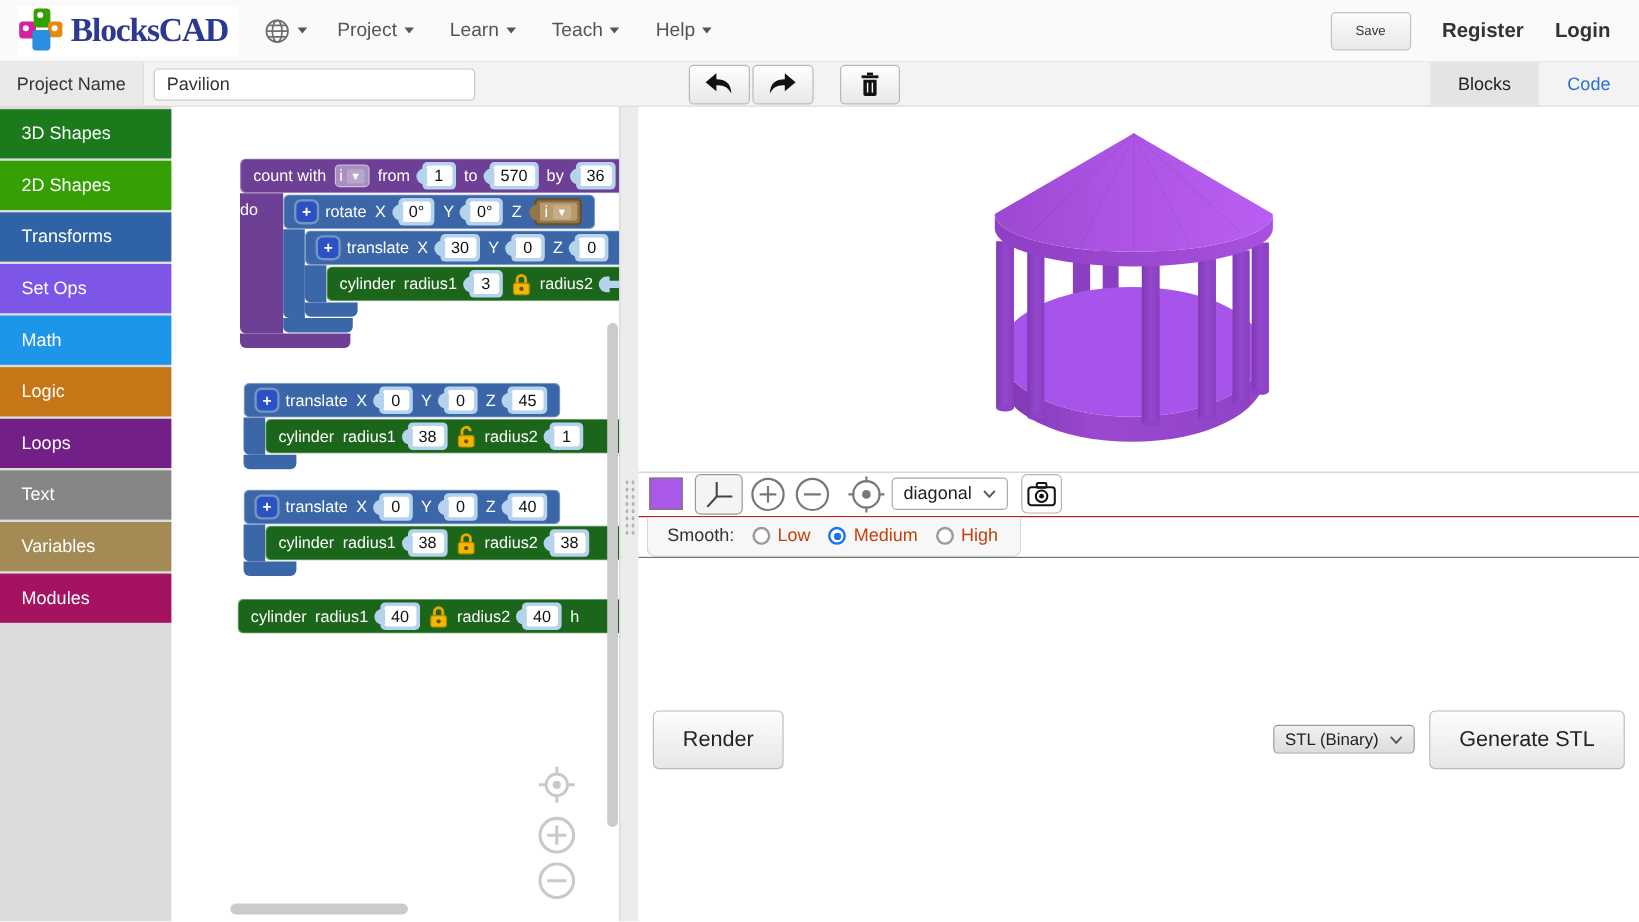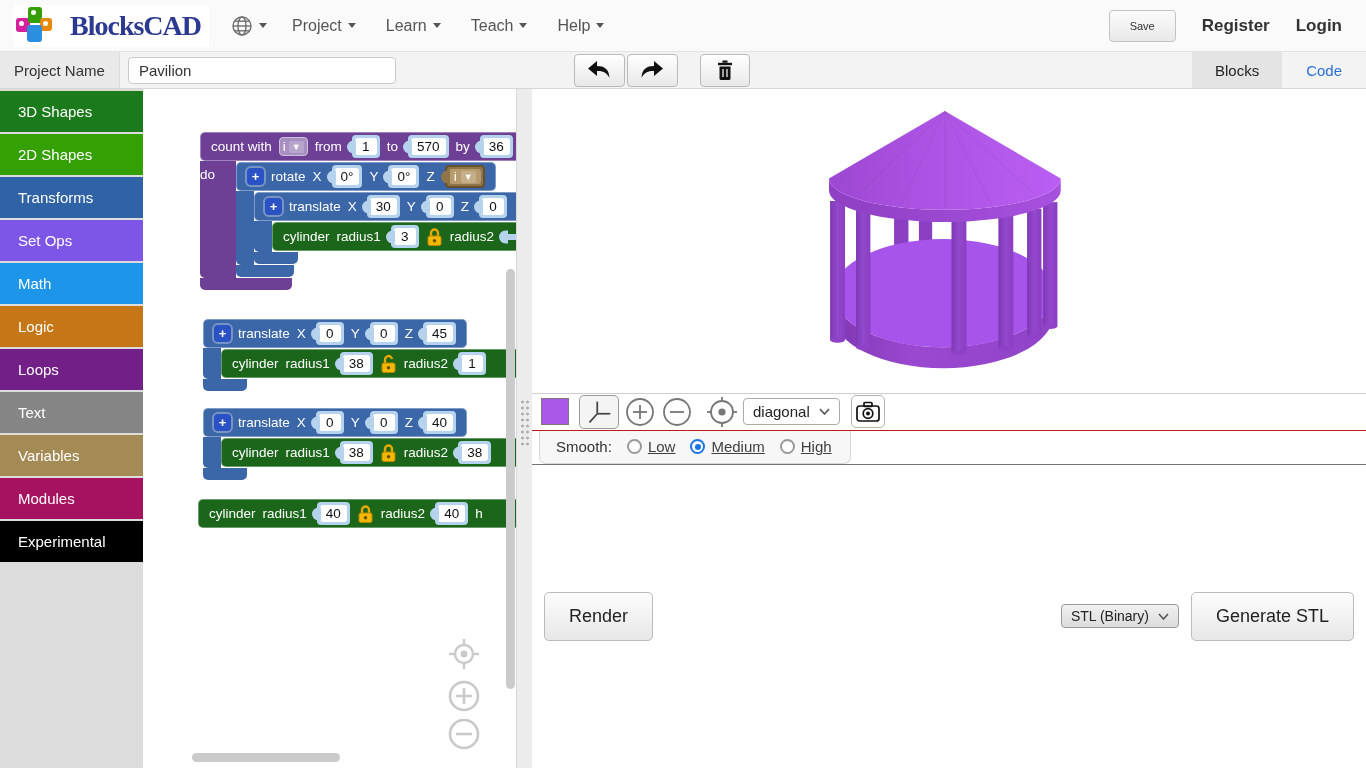--- a/index.html
+++ b/index.html
@@ -6,21 +6,21 @@
   html,body { margin:0; padding:0; }
   body {
     width:1366px; height:768px; overflow:hidden;
     font-family:"Liberation Sans", sans-serif;
     background:#fff; color:#222;
   }
 
   
   .navbar { height:52px; background:#fafafa; border-bottom:1px solid #e2e2e2;
             display:flex; align-items:center; padding:0 14px; }
-  .brand { display:flex; align-items:center; gap:18px; background:#fff; padding:2px 8px 2px 2px; cursor:pointer; }
+  .brand { display:flex; align-items:center; gap:7px; background:#fff; padding:2px 8px 2px 2px; cursor:pointer; }
   .logo-icon { position:relative; width:36px; height:38px; display:inline-block; }
   .logo-icon i { position:absolute; border-radius:3px; }
   .logo-icon i u { position:absolute; left:3px; top:3px; width:5px; height:5px; background:#fff; border-radius:50%; }
   .lg-pink   { left:0;  top:11px; width:14px; height:14px; background:#d6219c; }
   .lg-green  { left:12px; top:0;  width:14px; height:16px; background:#35a004; }
   .lg-orange { left:24px; top:11px; width:12px; height:13px; background:#e8890c; }
   .lg-blue   { left:11px; top:18px; width:15px; height:17px; background:#2a8fe0; border-radius:4px; }
   .brand-text { font-family:"Liberation Serif", serif; font-weight:bold; font-size:28px; color:#2b3990; letter-spacing:-1px; }
   .nav-item { display:flex; align-items:center; gap:6px; color:#555; font-size:16px;
               padding:0 15px; height:100%; cursor:pointer; }
@@ -122,21 +122,21 @@
 
   .smooth-row { height:33px; display:flex; align-items:stretch; padding-left:7px; flex:none; }
   .smooth-box { display:inline-flex; align-items:center; gap:15px; padding:0 18px 0 16px;
                 background:#f7f7f7; border:1px solid #d8d8d8; border-radius:0 0 7px 7px; border-top:none; }
   .smooth-label { font-size:15px; color:#333; }
   .radio-opt { display:inline-flex; align-items:center; gap:6px; cursor:pointer; }
   .radio { width:15px; height:15px; border:2px solid #9a9a9a; border-radius:50%; background:#fff;
            display:inline-block; position:relative; }
   .radio.checked { border-color:#1a73e8; }
   .radio.checked::after { content:""; position:absolute; inset:2.5px; background:#1a73e8; border-radius:50%; }
-  .radio-label { font-size:15px; color:#404040;text-decoration:underline; }
+  .radio-label { font-size:15px; color:#c2410c; }
 
   .render-row { flex:1; display:flex; align-items:center; padding:0 12px; gap:12px; border-top:1px solid #737373; }
   .big-btn { background:linear-gradient(#fdfdfd,#e7e7e7); border:1px solid #bbb; border-radius:5px;
              color:#222; font-size:18px; padding:13px 24px; cursor:pointer; font-family:inherit; }
   .spacer { flex:1; }
   .stl-select { display:inline-flex; align-items:center; gap:9px; border:1px solid #999; border-radius:4px;
                 background:linear-gradient(#f1f1f1,#dcdcdc); padding:3px 9px; font-size:14px; color:#222; cursor:pointer; }
 </style>
 </head>
 <body>
@@ -228,21 +228,20 @@
       <div class="side-item" style="background: rgb(27, 122, 27);">3D Shapes</div>
       <div class="side-item" style="background: rgb(53, 160, 4);">2D Shapes</div>
       <div class="side-item" style="background: rgb(48, 99, 165);">Transforms</div>
       <div class="side-item" style="background: rgb(125, 86, 232);">Set Ops</div>
       <div class="side-item" style="background: rgb(29, 150, 234);">Math</div>
       <div class="side-item" style="background: rgb(197, 119, 24);">Logic</div>
       <div class="side-item" style="background: rgb(114, 32, 136);">Loops</div>
       <div class="side-item" style="background: rgb(133, 133, 133);">Text</div>
       <div class="side-item" style="background: rgb(164, 138, 84);">Variables</div>
       <div class="side-item" style="background: rgb(165, 18, 96);">Modules</div>
-      <div class="side-item" style="background: rgb(0, 0, 0);">Experimental</div>
     </aside>
 
   <div class="workspace">
 
     <div class="stack" style="left:57px; top:43px;">
       <div class="blk purple">
         <div class="row" style="min-width:348px;">
           <span>count with</span>
           <span class="lvf">
               <span>i</span>

